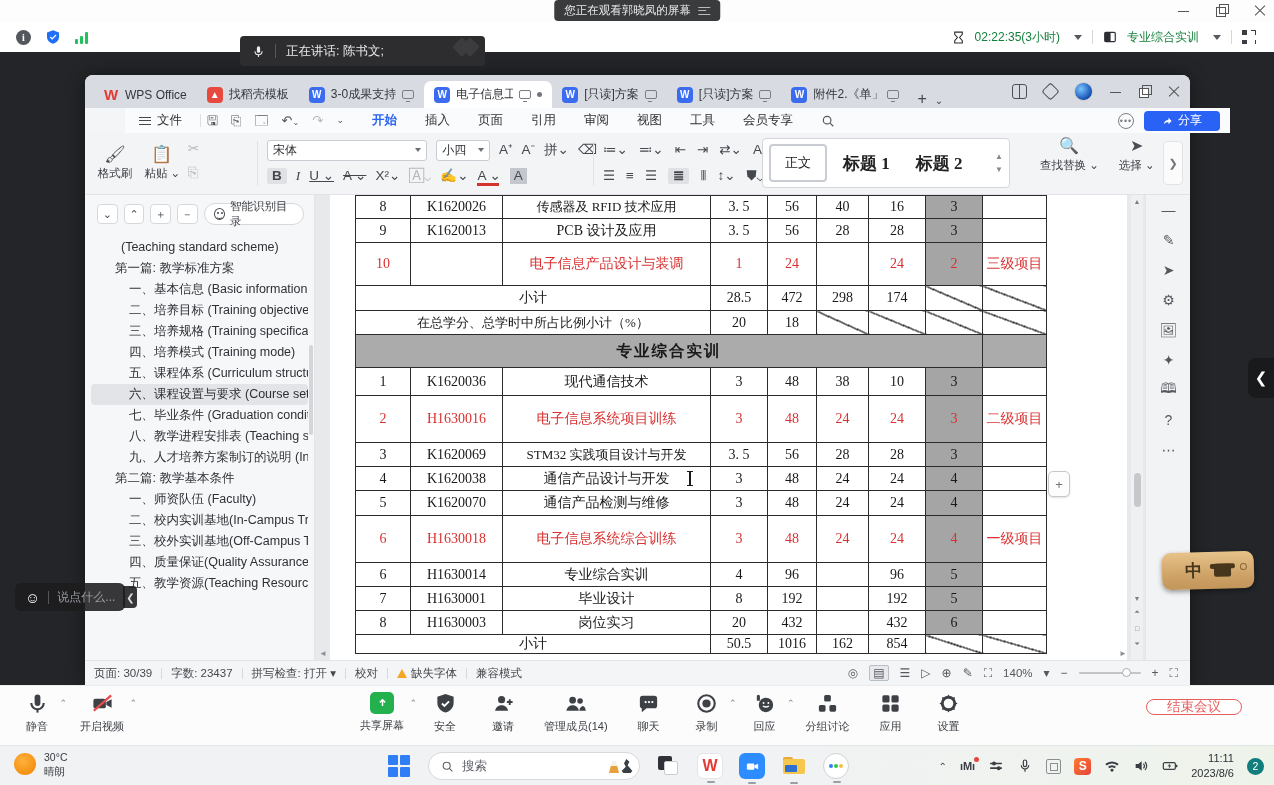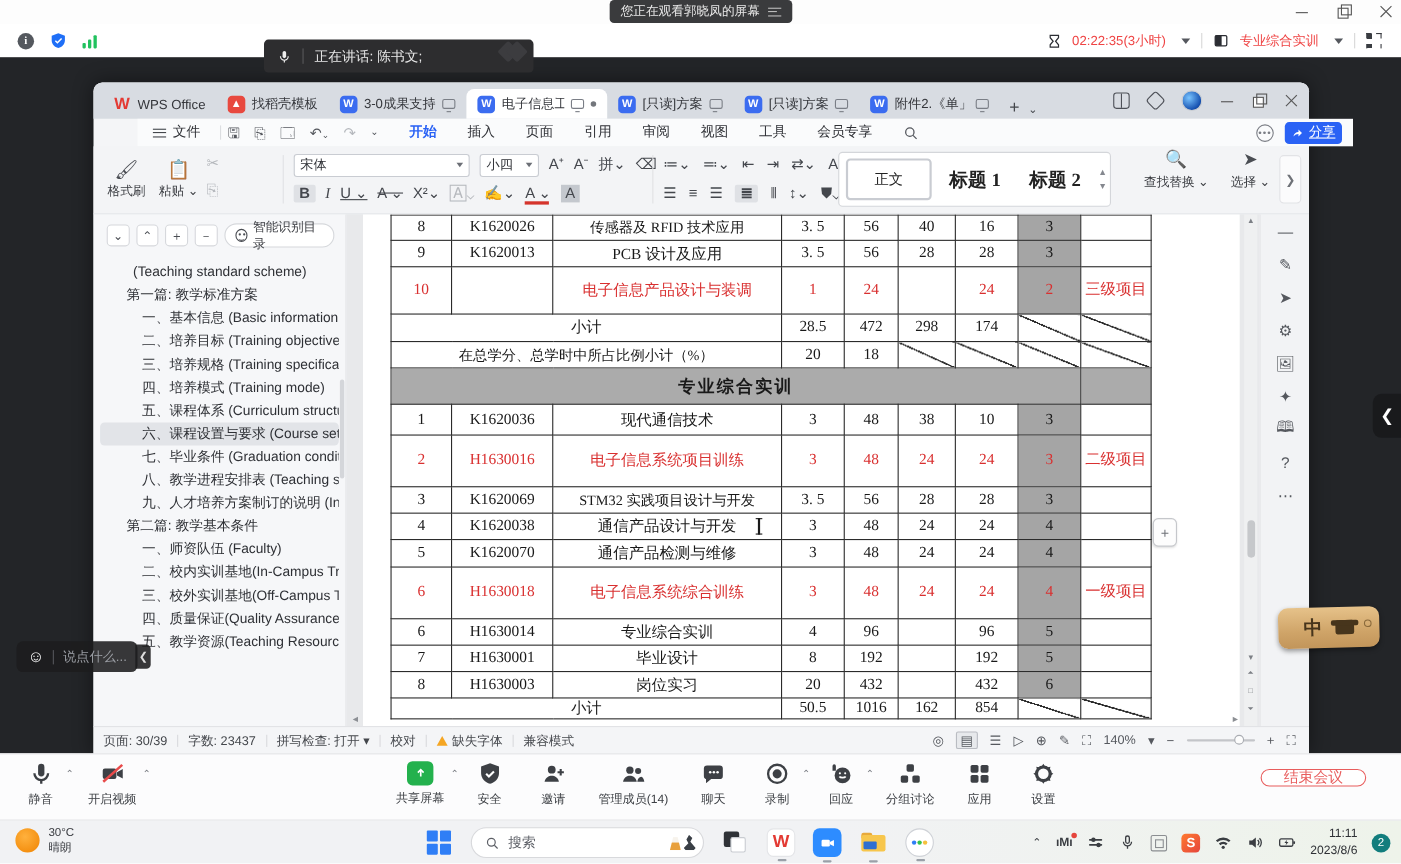--- a/index.html
+++ b/index.html
@@ -23,21 +23,21 @@
   .wc-close:before { transform:rotate(45deg); } .wc-close:after { transform:rotate(-45deg); }
 
   
   .meetbar { position:absolute; left:0; top:22px; width:1274px; height:30px; background:#ffffff; }
   .mb-left { position:absolute; left:16px; top:0; height:30px; display:flex; align-items:center; gap:14px; }
   .ico-info { width:15px; height:15px; border-radius:50%; background:#54585e; color:#fff; font-size:10px; font-weight:bold;
     display:flex; align-items:center; justify-content:center; font-family:"Liberation Serif",serif; }
   .ico-shield { width:16px; height:16px; }
   .sigbars { display:flex; align-items:flex-end; gap:2px; height:13px; }
   .sigbars i { width:3px; background:#21c25e; border-radius:1px; display:block; }
-  .mb-right { position:absolute; right:18px; top:0; height:30px; display:flex; align-items:center; gap:10px; color:#ef4444; font-size:12px; }
+  .mb-right { position:absolute; right:18px; top:0; height:30px; display:flex; align-items:center; gap:10px; color:#15803d; font-size:12px; }
   .mb-sep { width:1px; height:14px; background:#d7d7d7; }
   .caret { display:inline-block; width:0; height:0; border-left:4px solid transparent; border-right:4px solid transparent; border-top:5px solid #55585e; margin-left:4px; }
   .fsbrackets { width:14px; height:14px; position:relative; }
   .fsbrackets:before, .fsbrackets:after { content:""; position:absolute; width:4px; height:4px; border:1.6px solid #3a3d42; }
   .fsbrackets:before { left:0; top:0; border-right:none; border-bottom:none; box-shadow:0 10px 0 -1.6px #3a3d42 inset; }
   .fsbrackets:after { right:0; top:0; border-left:none; border-bottom:none; }
   .fsb2:before { left:0; bottom:0; top:auto; border-right:none; border-top:none; }
   .fsb2:after { right:0; bottom:0; top:auto; border-left:none; border-top:none; }
 
   
@@ -84,21 +84,21 @@
   .msep { width:1px; height:13px; background:#dcdee1; margin:0 6px; }
   .qicons { display:flex; align-items:center; gap:13px; color:#53565c; font-size:13px; margin-right:14px; }
   .qicons span { line-height:1; }
   .menus { display:flex; align-items:center; gap:0; }
   .mitem { padding:3px 14px; font-size:12.5px; color:#2f3136; position:relative; }
   .mitem.active { color:#2a62f5; font-weight:bold; }
   .mitem.active:after { content:""; position:absolute; left:14px; right:14px; bottom:-4px; border-bottom:2.5px solid #2a62f5; }
   .msearch { margin-left:14px; }
   .mb-r { position:absolute; right:10px; top:0; height:25px; display:flex; align-items:center; gap:10px; }
   .circ-ell { width:16px; height:16px; border-radius:50%; border:1.4px solid #7b7e85; color:#7b7e85; font-size:9px; letter-spacing:1px; display:flex; align-items:center; justify-content:center; }
-  .share-btn { background:#2a62f5; color:#fff; font-size:12px; border-radius:4px; height:20px; padding:0 6px; display:flex; align-items:center; gap:5px;text-decoration:underline; }
+  .share-btn { background:#2a62f5; color:#fff; font-size:12px; border-radius:4px; height:20px; padding:0 18px; display:flex; align-items:center; gap:5px; }
 
   
   .ribbon { position:absolute; left:0; top:58px; width:100%; height:62px; background:#f3f4f6; border-bottom:1px solid #e2e3e6; }
   .rgroup { position:absolute; top:4px; height:52px; }
   .bigbtn { display:inline-flex; flex-direction:column; align-items:center; justify-content:center; gap:3px; width:44px; height:52px; font-size:11.5px; color:#3a3c41; }
   .bigbtn .bicon { font-size:17px; line-height:1; color:#4a4d53; }
   .minicol { display:inline-flex; flex-direction:column; justify-content:space-around; height:48px; vertical-align:top; color:#8d9097; font-size:13px; }
   .rline { display:flex; align-items:center; gap:9px; height:26px; }
   .combo { border:1px solid #c9ccd2; border-radius:3px; background:#fff; height:21px; display:flex; align-items:center; justify-content:space-between; padding:0 5px; font-size:12px; color:#2f3136; }
   .combo .cv { margin-right:6px; }
@@ -108,21 +108,21 @@
   .ric.red-a:after { content:""; position:absolute; left:0; right:2px; bottom:-3px; border-bottom:3px solid #d5342c; }
   .ric.hl-a { background:#c4c8ce; padding:1px 4px; }
   .ric.bold-b { font-weight:bold; background:#dfe1e5; padding:1px 5px; border-radius:2px; }
   .ric.it { font-style:italic; font-family:"Liberation Serif",serif; }
   .ric.un { text-decoration:underline; }
   .ric.gray { color:#b5b8bd; }
   .vsep { position:absolute; top:8px; height:44px; border-left:1px solid #e0e1e4; }
   .styles-box { position:absolute; left:677px; top:5px; width:248px; height:50px; background:#fff; border:1px solid #d4d6da; border-radius:4px;
     display:flex; align-items:center; gap:6px; padding:0 6px; }
   .style-item { font-family:"Liberation Serif", serif; color:#222; white-space:nowrap; padding:6px 10px; }
-  .style-item.sel { border:2px solid #c9ccd2; border-radius:4px; font-size:13px; padding:8px 24px; }
+  .style-item.sel { border:2px solid #c9ccd2; border-radius:4px; font-size:13px; padding:8px 14px; }
   .st1 { font-size:17px; font-weight:bold; }
   .spinner { margin-left:auto; display:flex; flex-direction:column; align-items:center; gap:4px; color:#85888f; font-size:8px; }
   .findsel { position:absolute; left:955px; top:5px; display:flex; gap:20px; }
   .fs-btn { display:flex; flex-direction:column; align-items:center; gap:4px; font-size:11.5px; color:#3a3c41; }
   .fs-btn .fico { font-size:16px; color:#4a4d53; line-height:1; }
   .rib-expand { position:absolute; right:7px; top:8px; width:20px; height:44px; background:#fbfbfc; border:1px solid #e2e3e6; border-radius:4px;
     display:flex; align-items:center; justify-content:center; color:#6f7278; font-size:11px; }
 
   
   .wbody { position:absolute; left:0; top:120px; width:100%; height:465px; }

